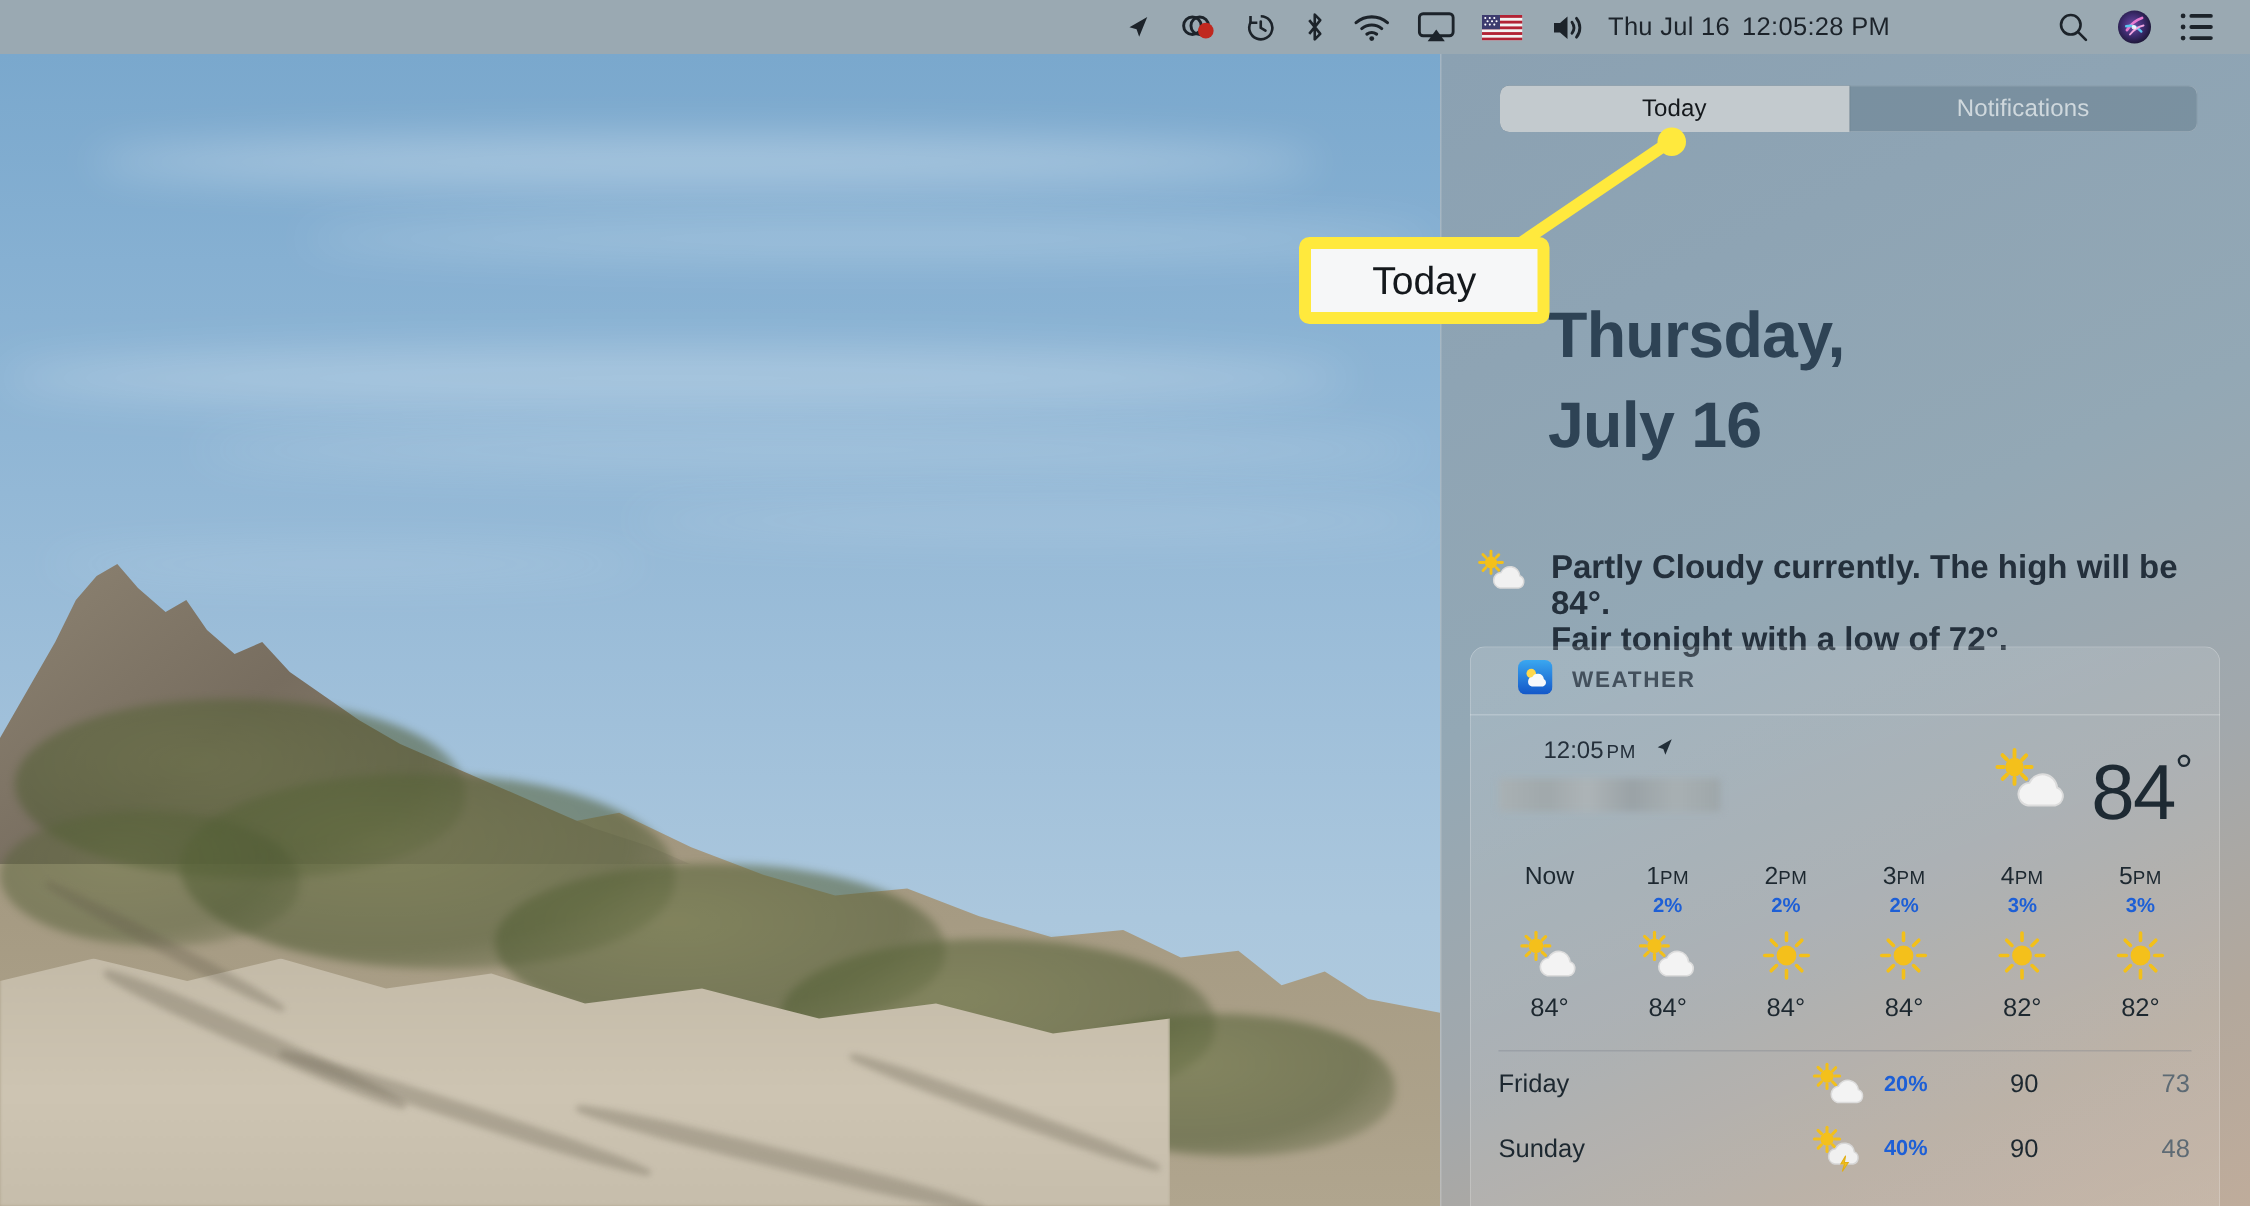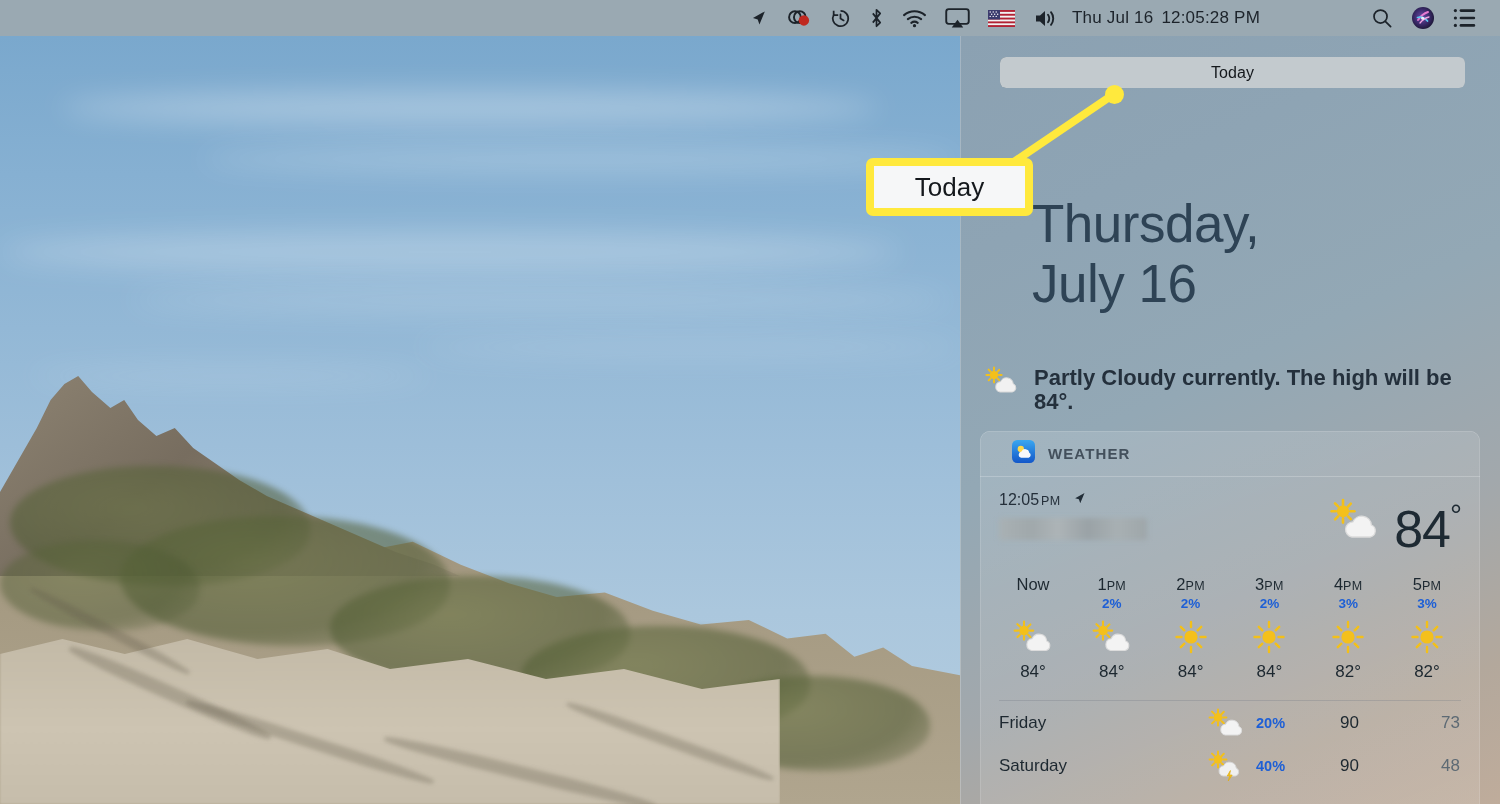--- a/index.html
+++ b/index.html
@@ -93,21 +93,21 @@
     flex:1; display:flex; align-items:center; justify-content:center;
     font-size:16px; letter-spacing:.1px;
   }
   .tab.sel{ background:#c3cace; color:#14181c; border-radius:6px 0 0 6px;
             box-shadow:0 0 0 .5px rgba(0,0,0,.12); }
   .tab.unsel{ color:#cfd8dd; }
 
   
   .date-head{
     position:absolute; left:1032px; top:158px; width:420px;
-    font-size:53px; line-height:60px; font-weight:400; color:#2e4355;
+    font-size:43px; line-height:60px; font-weight:700; color:#2e4355;
     letter-spacing:-.5px;
   }
   #nc .date-head{ left:72px; top:158px; }
 
   
   .summary{
     position:absolute; left:24px; top:330px; width:500px;
     display:flex; gap:16px; align-items:flex-start;
   }
   .summary .stxt{
@@ -123,21 +123,21 @@
     overflow:hidden;
   }
   .w-head{
     height:45px; display:flex; align-items:center; gap:13px; padding:0 32px;
   }
   .w-title{ font-size:15px; font-weight:600; letter-spacing:1.1px; color:#43505c; }
   .w-body{ padding:0 19px; }
   .w-sep{ height:1px; background:rgba(255,255,255,.22); margin:0 0 0 0; }
 
   
-  .cur{ display:flex; align-items:flex-start; justify-content:space-between; padding-top:14px; }
+  .cur{ display:flex; align-items:flex-start; justify-content:space-between; padding-top:14px;text-align:center; }
   .cur-left .cur-time{ font-size:16px; color:#242f3a; }
   .cur-left .cur-time .ampm{ font-size:12.5px; letter-spacing:.4px; margin-left:2px; }
   .loc-blur{
     margin-top:8px; width:148px; height:22px; border-radius:2px;
     background:linear-gradient(90deg,#a9b1b4 0%, #a0a8ab 22%, #adb4b7 40%, #9aa2a6 60%, #a8b0b3 80%, #9ea6a9 100%);
     filter:blur(2.4px);
   }
   .cur-right{ display:flex; align-items:center; gap:14px; margin-top:-2px; }
   .cur-temp{ font-size:52px; font-weight:300; color:#1e2a33; line-height:52px; letter-spacing:-1px; }
 
@@ -325,20 +325,21 @@
           <rect x="6.6" y="16.1" width="15.6" height="2.6" rx="1.3"></rect>
       </g>
     </svg>
   </div>
 </div>
 
 <div id="nc">
 
   <div class="tabs">
     <div class="tab sel">Today</div>
+    <div class="tab unsel">Notifications</div>
   </div>
 
   <div class="date-head">
     <div>Thursday,</div>
     <div>July 16</div>
   </div>
 
   <div class="summary">
     <span>
       <svg width="34" height="30" viewBox="0 0 34 30">
@@ -351,20 +352,21 @@
             <path d="M13.4 12.4 L15.2 14.2"></path>
           <path d="M15.2 3.8 L13.4 5.7"></path>
             <path d="M6.6 12.4 L4.7 14.3"></path>
         </g>
         <circle cx="10" cy="9" r="4.1" fill="#f4c01b"></circle>
         <path d="M16 26 a5.2 5.2 0 0 1 .6 -10.3 a6.6 6.6 0 0 1 12.6 2.1 a4.3 4.3 0 0 1 -.9 8.2 Z" fill="#f1f1f1" stroke="#d9d9d9" stroke-width="1"></path>
       </svg>
     </span>
     <div class="stxt">
       <div>Partly Cloudy currently. The high will be 84°.</div>
+      <div>Fair tonight with a low of 72°.</div>
     </div>
   </div>
 
   <div class="widget">
     <div class="w-head">
       <span>
         <svg width="23" height="23" viewBox="0 0 24 24">
           <defs>
               <linearGradient id="wg" x1="0" y1="0" x2="0" y2="1">
             <stop offset="0%" stop-color="#3aa7f0"></stop>
@@ -564,21 +566,21 @@
             <circle cx="11" cy="9.4" r="4.4" fill="#f4c01b"></circle>
             <path d="M18 27 a5.5 5.5 0 0 1 .6 -10.8 a7 7 0 0 1 13.3 2.2 a4.5 4.5 0 0 1 -.9 8.6 Z" fill="#f3f3f3" stroke="#dcdcdc" stroke-width="1"></path>
           </svg>
         </div>
         <div class="day-pop">20%</div>
         <div class="day-hi">90</div>
         <div class="day-lo">73</div>
       </div>
 
       <div class="day">
-        <div class="day-name">Saturday</div>
+        <div class="day-name">Sunday</div>
         <div class="day-ico">
           <svg width="40" height="32" viewBox="0 0 40 32">
             <g stroke="#f3c019" stroke-width="2" stroke-linecap="round">
               <path d="M11 1.5 L11 4.8"></path>
                 <path d="M11 14.6 L11 17.6"></path>
               <path d="M2.6 9.4 L5.8 9.4"></path>
                 <path d="M16.2 9.4 L19.4 9.4"></path>
               <path d="M5 3.6 L7.3 5.8"></path>
                 <path d="M14.7 13.2 L16.8 15.3"></path>
               <path d="M16.8 3.8 L14.7 6"></path>

